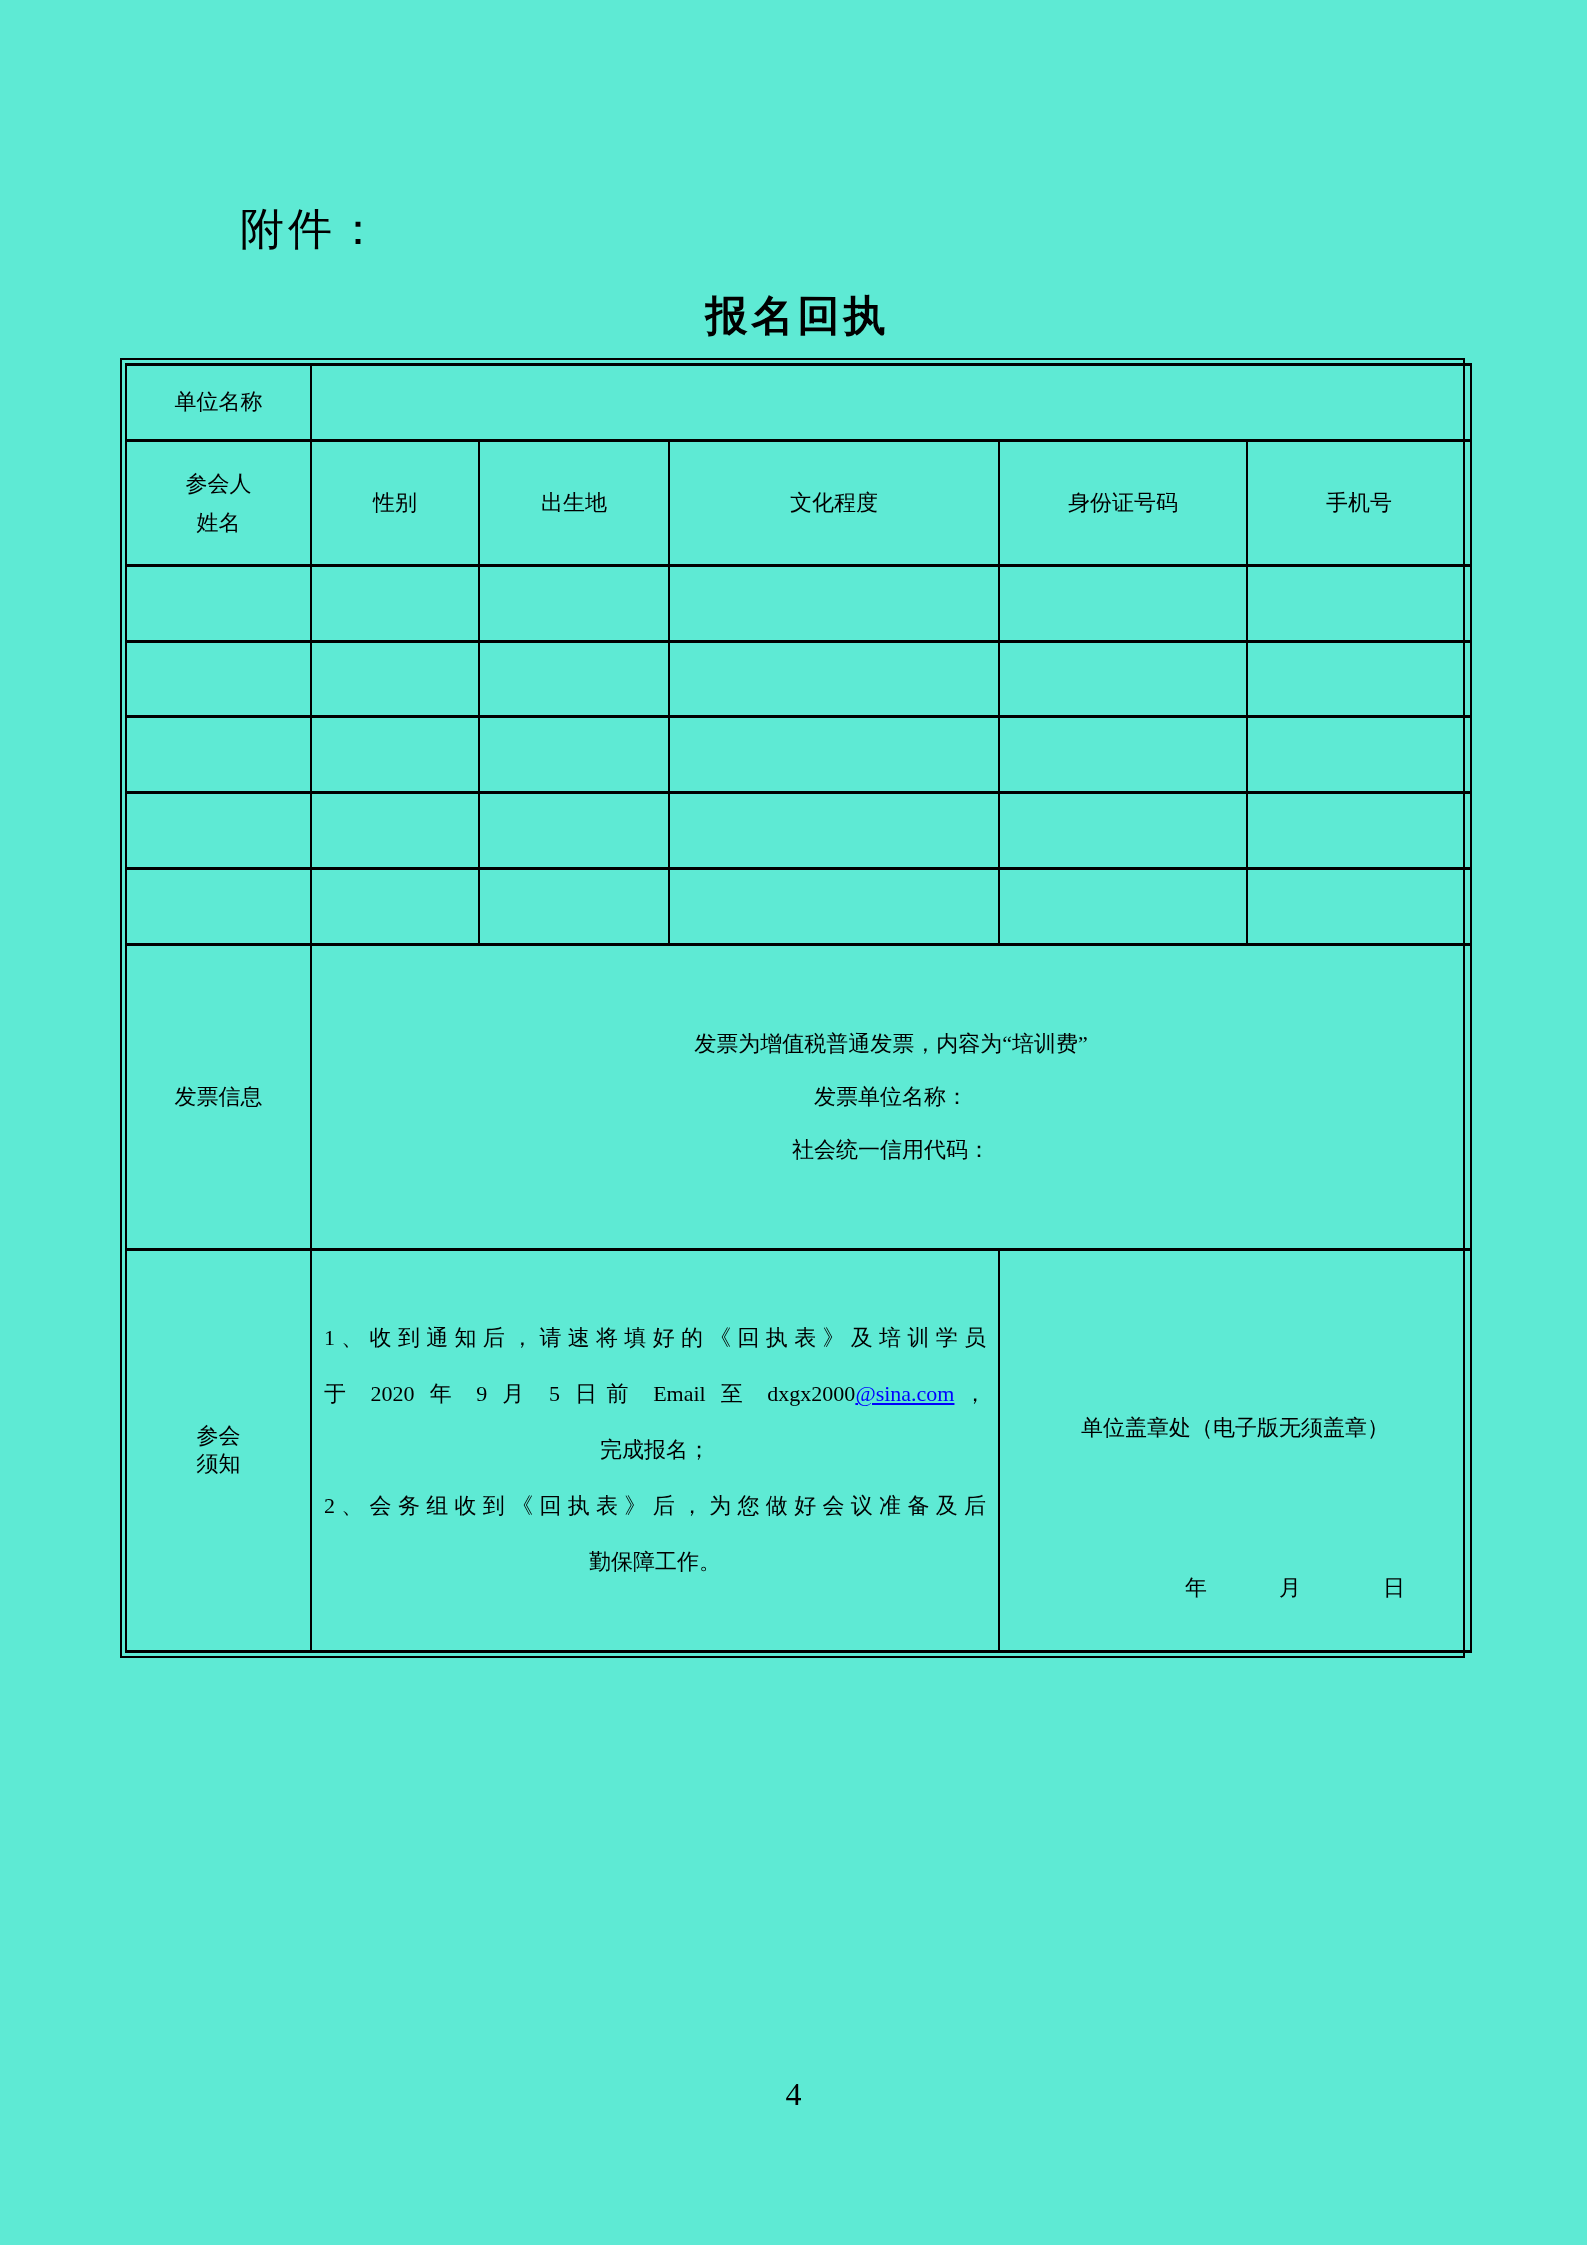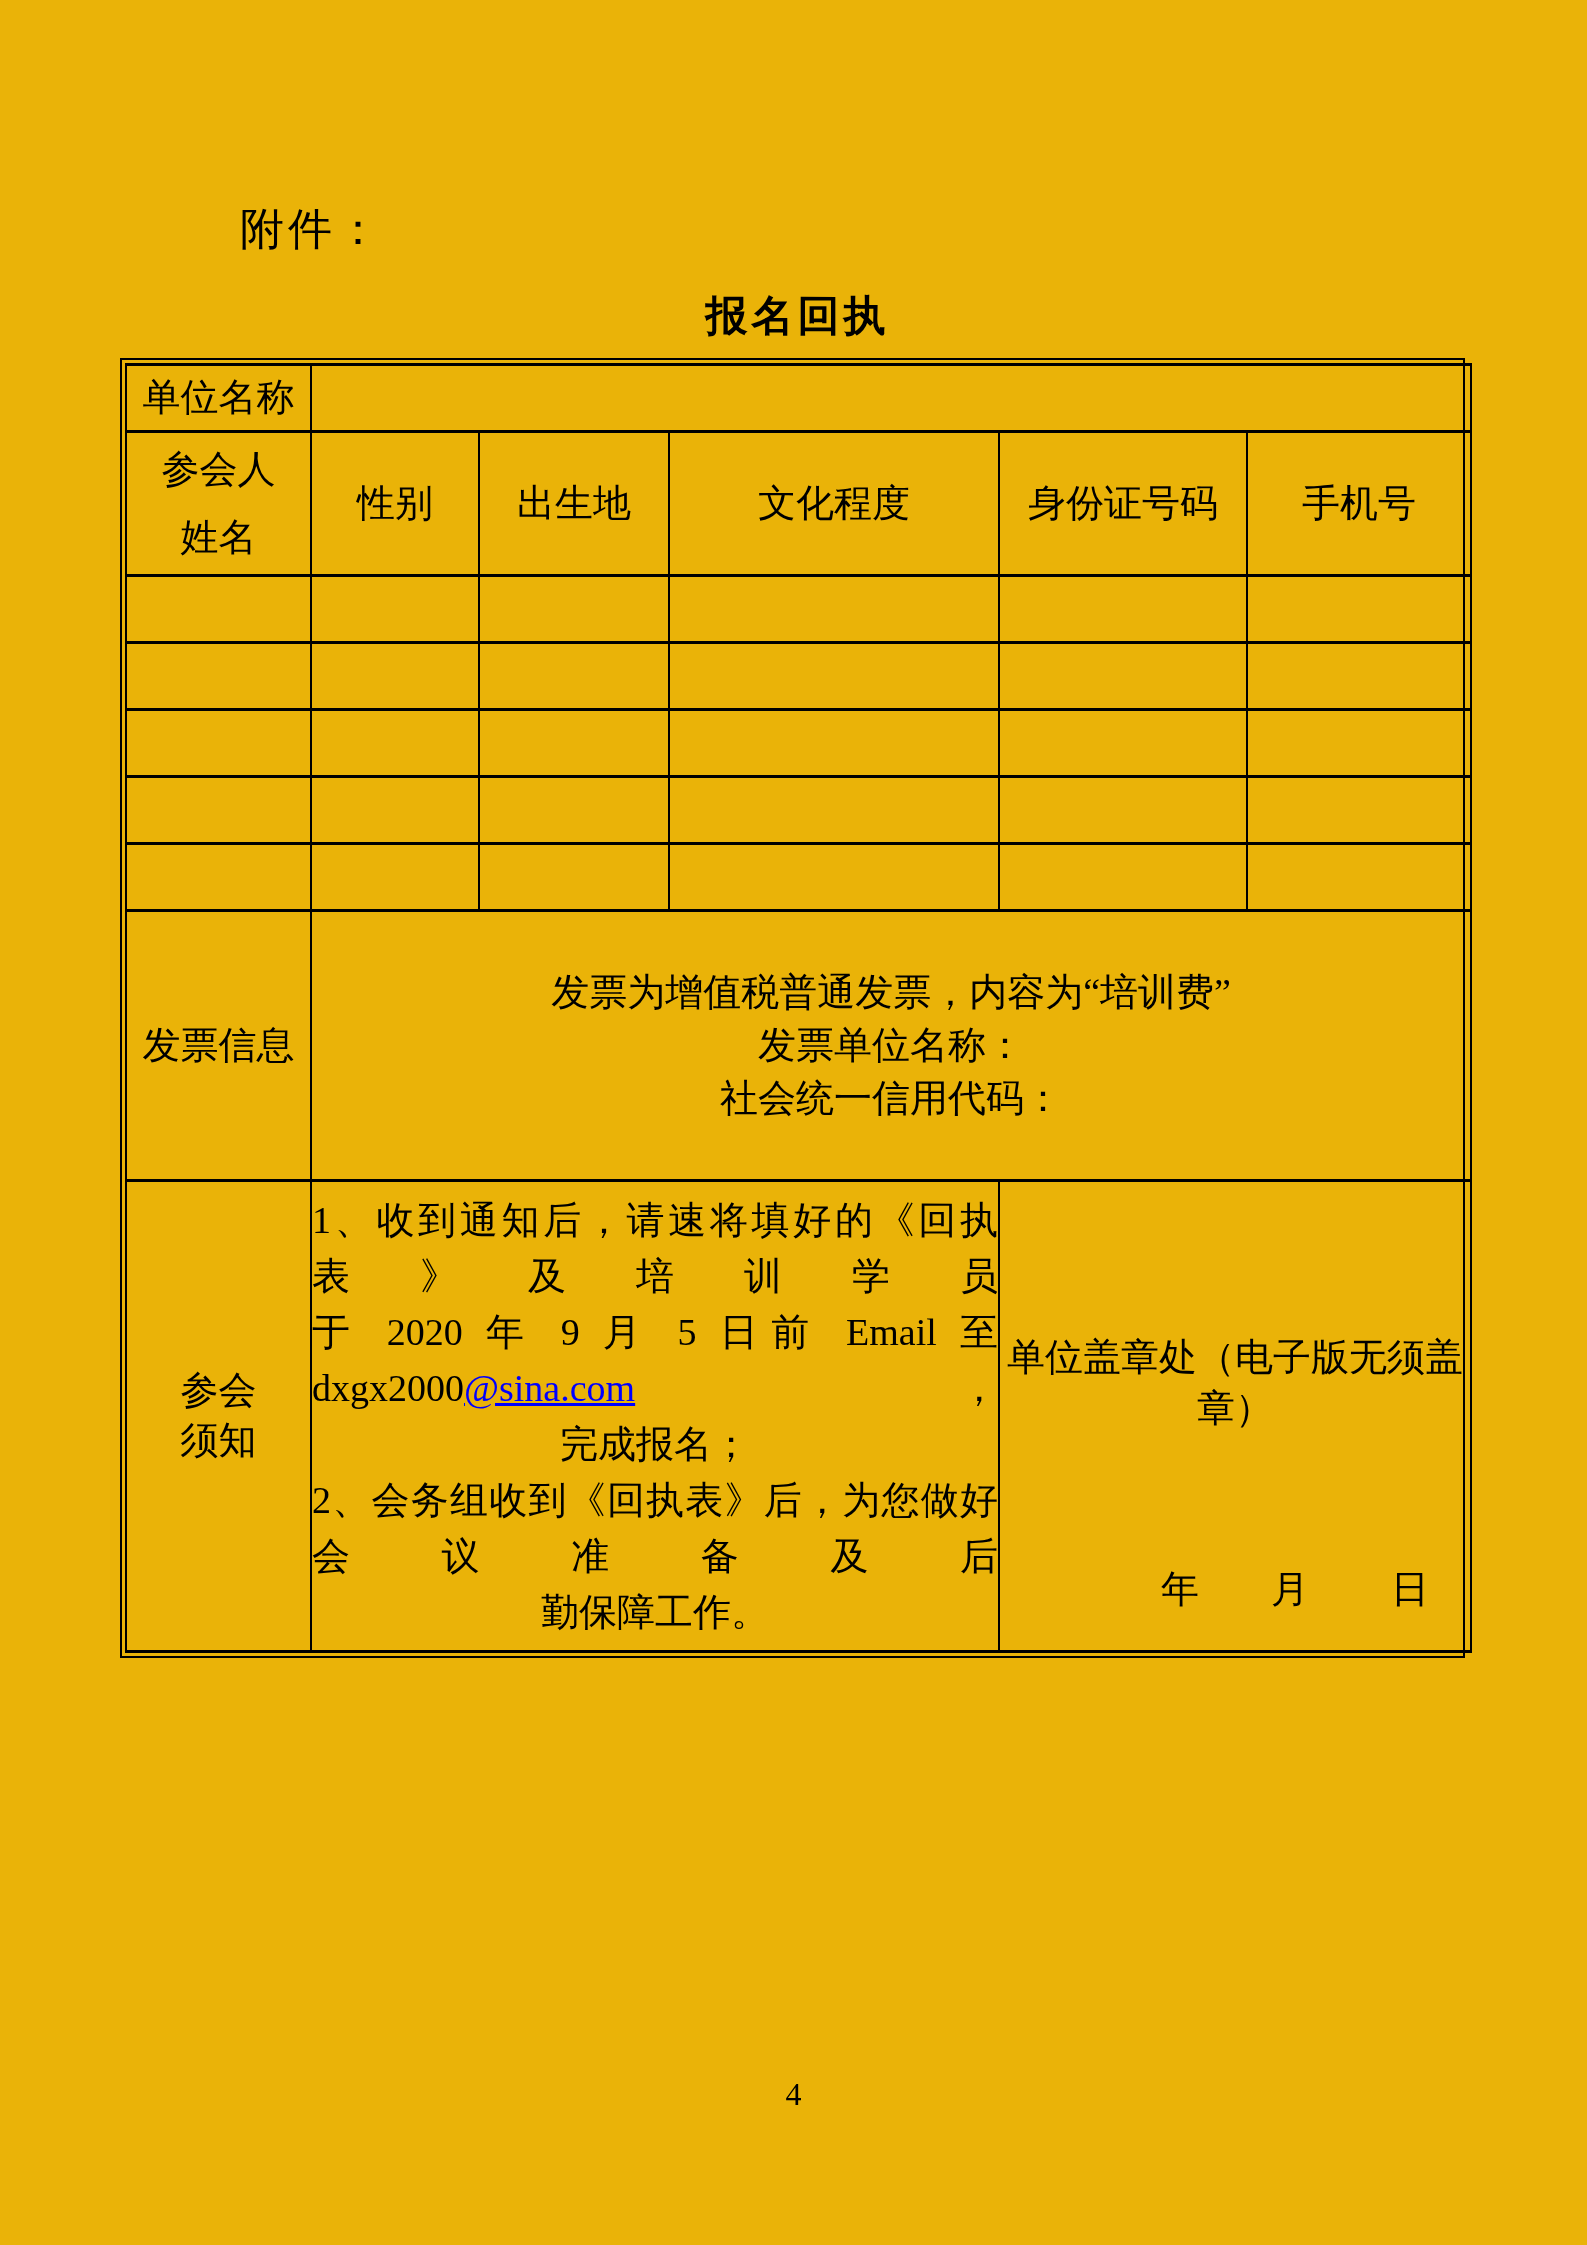--- a/index.html
+++ b/index.html
@@ -1,20 +1,20 @@
 <!DOCTYPE html>
 <html><head>
 <meta charset="utf-8">
 <style>
   html, body { margin: 0; padding: 0; background: #ffffff; }
   .page {
     position: relative;
     width: 1587px;
     height: 2245px;
-    background: #eab308;
+    background: #5eead4;
     color: #000;
     font-family: "Liberation Serif", "DejaVu Serif", serif;
   }
   .attachment {
     position: absolute;
     left: 240px;
     top: 200px;
     font-size: 44px;
     letter-spacing: 4px;
   }
@@ -42,22 +42,22 @@
     width: 100%;
     height: 100%;
     table-layout: fixed;
   }
   table.form td {
     border: 2px solid #000;
     border-top-width: 3px;
     border-bottom-width: 3px;
     text-align: center;
     vertical-align: middle;
-    font-size: 38px;
-    padding: 0;
+    font-size: 22px;
+    padding: 12px;
     overflow: hidden;
   }
   tr.r1 { height: 64px; }
   tr.r2 { height: 63px; }
   tr.r3 { height: 106px; }
   tr.r4 { height: 106px; margin-left: 24px; }
   tr.data-row { height: 64px; }
   tr.r10 { height: 258px; }
   tr.r11 { height: 340px; }
   .two-line { line-height: 1.78; }

